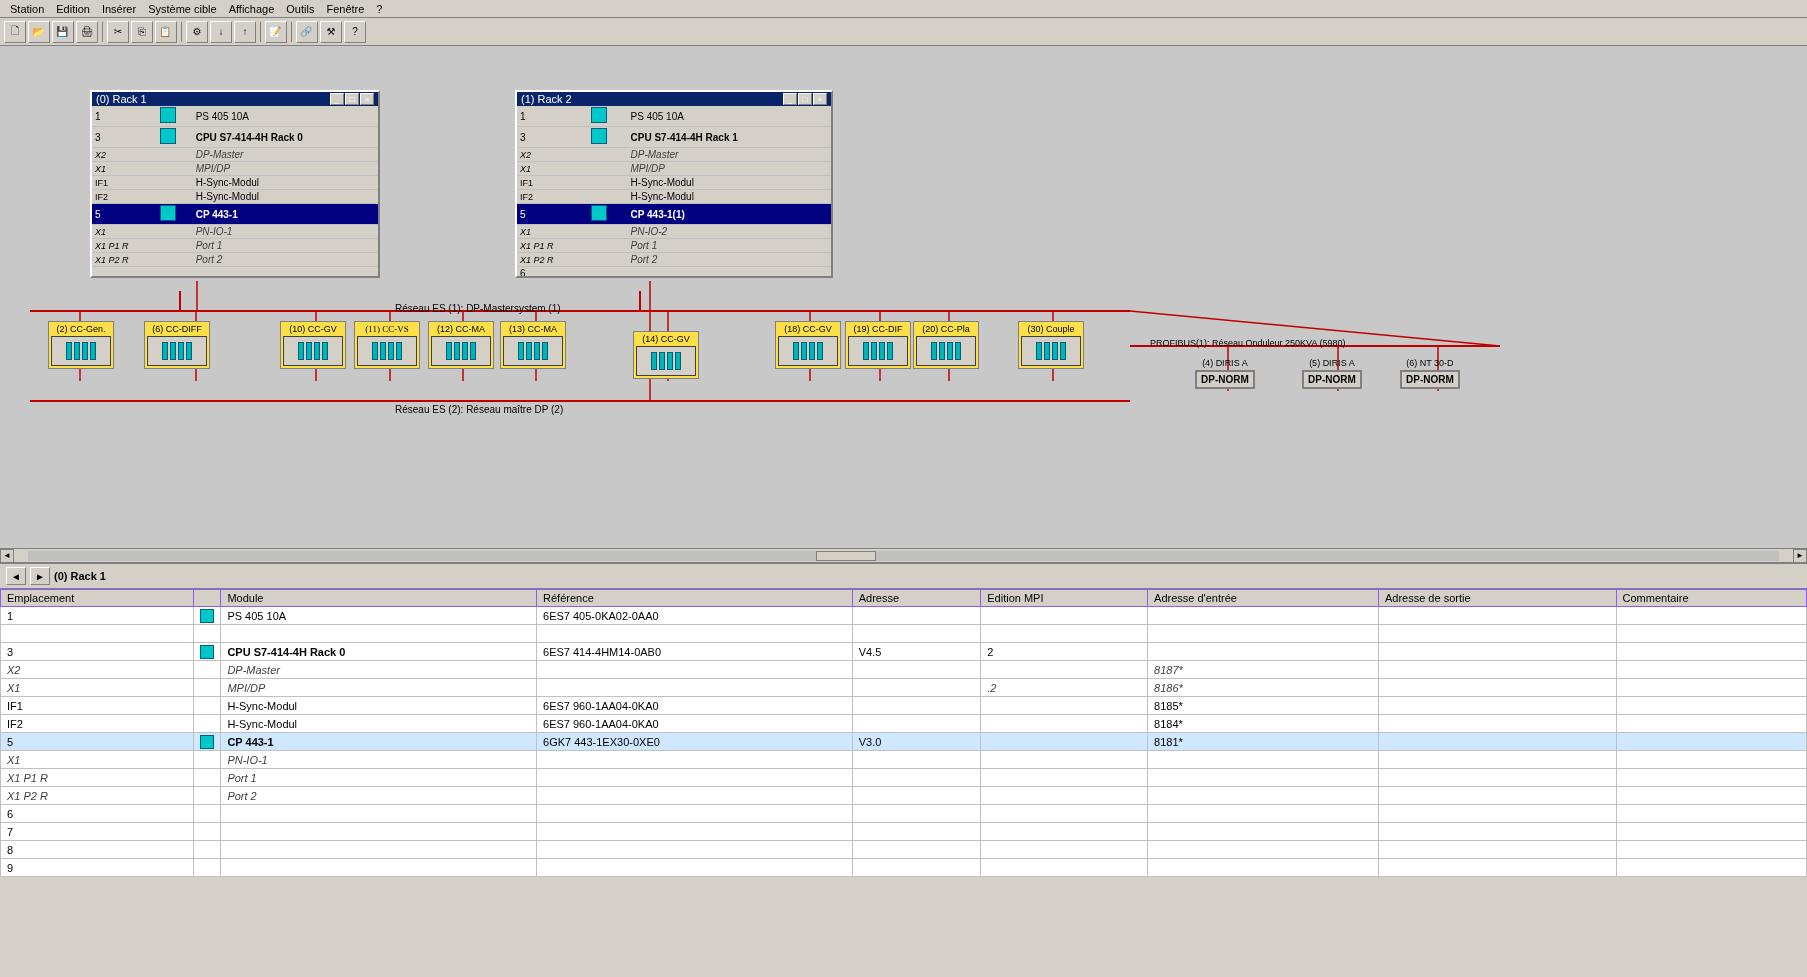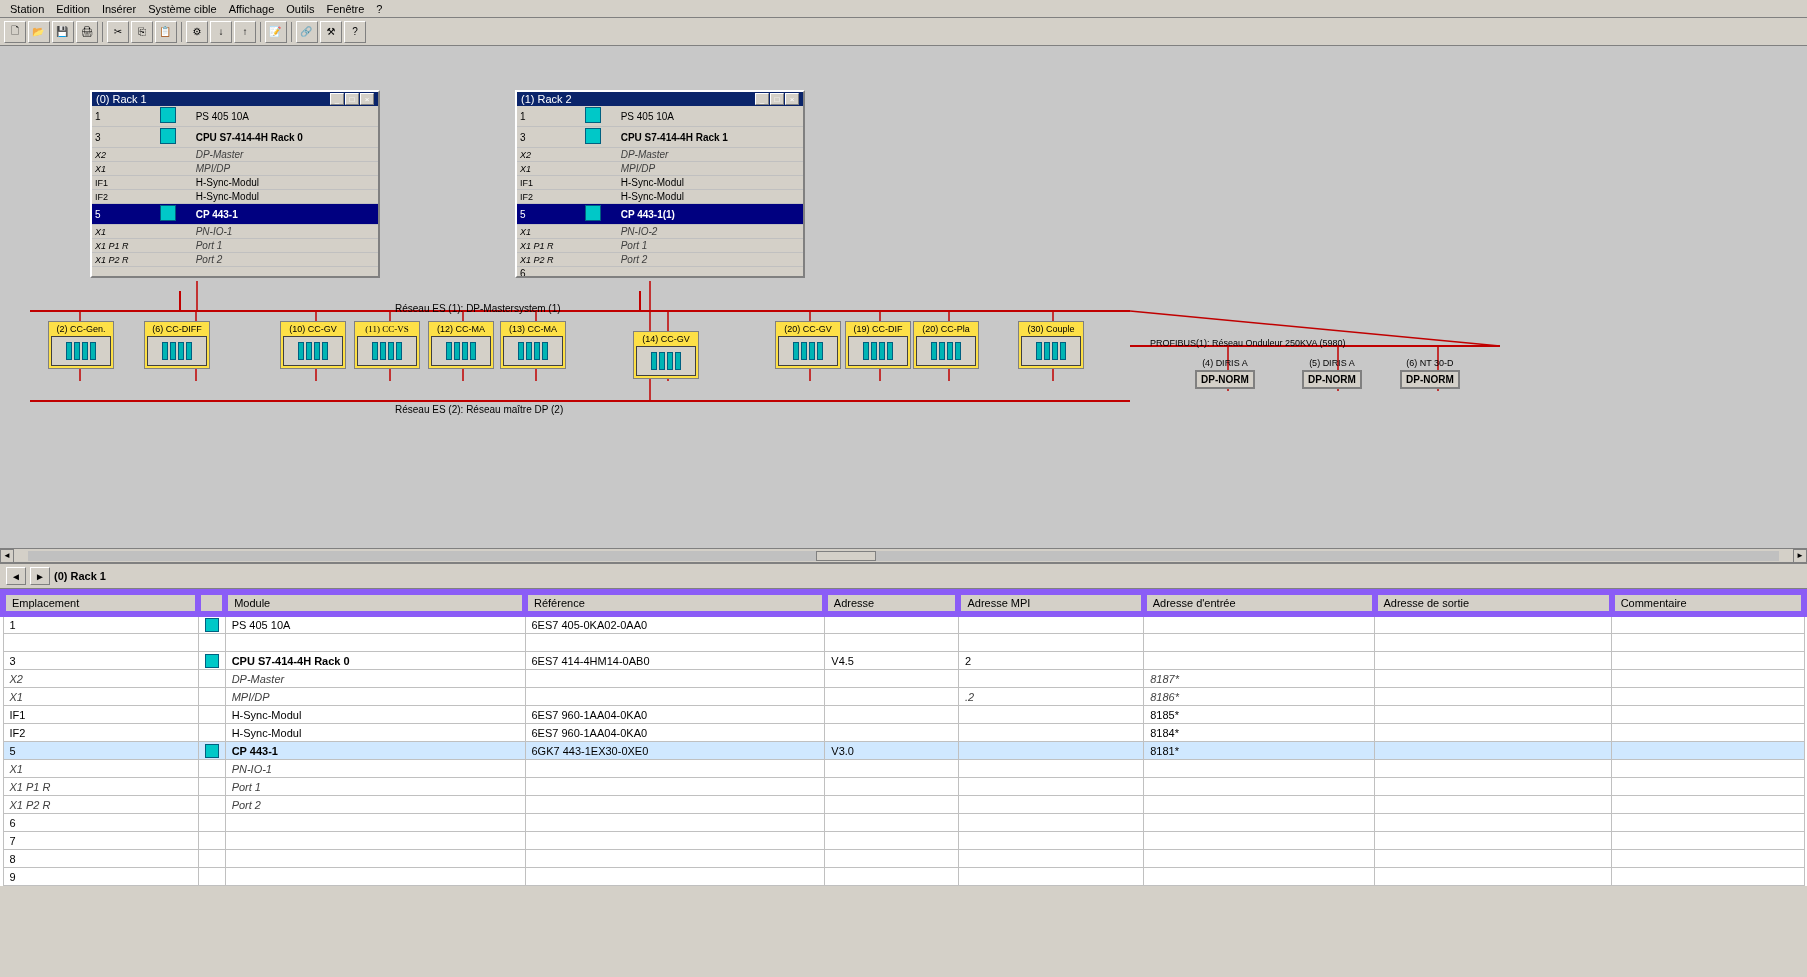--- a/index.html
+++ b/index.html
@@ -53,21 +53,21 @@
 
     
     #bottom-panel { background: #d4d0c8; border-top: 2px solid #808080; display: flex; flex-direction: column; height: 415px; flex-shrink: 0; }
     #bottom-panel-header { display: flex; align-items: center; padding: 3px 6px; border-bottom: 1px solid #808080; gap: 4px; }
     .nav-btn { width: 20px; height: 18px; background: #d4d0c8; border: 1px solid #808080; border-top-color: #fff; border-left-color: #fff; display: flex; align-items: center; justify-content: center; font-size: 10px; cursor: pointer; }
     .rack-tab-title { font-size: 11px; font-weight: bold; }
 
     
     #bottom-table-container { overflow-y: auto; flex: 1; }
     #bottom-table { width: 100%; border-collapse: collapse; font-size: 11px; background: white; }
-    #bottom-table th { background: #d4d0c8; border: 6px solid #8b5cf6; padding: 2px 6px; font-weight: normal; text-align: left; position: sticky; top: 0; z-index: 1; white-space: nowrap; }
+    #bottom-table th { background: #d4d0c8; border: 1px solid #8b5cf6; padding: 2px 6px; font-weight: normal; text-align: left; position: sticky; top: 0; z-index: 1; white-space: nowrap; }
     #bottom-table td { border: 1px solid #c0c0c0; padding: 1px 6px; white-space: nowrap; height: 18px; }
     #bottom-table tr.italic td { font-style: italic; color: #404040; }
     #bottom-table tr.cpu-row td.name-col { font-weight: bold; }
     #bottom-table tr.cp-row td { background: #d0e8ff; }
     #bottom-table tr.cp-row td.name-col { font-weight: bold; }
     #bottom-table td.slot-col { color: #000; }
     #bottom-table td.icon-col { text-align: center; }
 
     .module-icon-sm { display: inline-block; width: 14px; height: 14px; background: #00c8c8; border: 1px solid #006080; vertical-align: middle; }
 
@@ -207,21 +207,21 @@
           <tr>
             <td class="slot-num" style="font-style:italic;font-size:9px">X1 P2 R</td>
             <td></td>
             <td class="sub-module">Port 2</td>
           </tr>
         </tbody>
           </table>
       </div>
     </div>
 
-    <div class="rack-window" style="left: 515px; top: 44px; width: 290px;">
+    <div class="rack-window" style="left: 515px; top: 44px; width: 318px;">
       <div class="rack-title-bar">
         <span>(1) Rack  2</span>
         <div class="win-controls">
           <div class="win-btn">_</div>
           <div class="win-btn">□</div>
           <div class="win-btn">×</div>
         </div>
       </div>
       <div class="rack-scroll">
         <table class="rack-table">
@@ -385,21 +385,21 @@
               <div class="chip-pin"></div>
               <div class="chip-pin"></div>
               <div class="chip-pin"></div>
             </div>
           </div>
       </div>
     </div>
 
     <div class="device-node" style="left: 775px; top: 275px;">
       <div class="device-box">
-        <div style="font-size:9px; text-align:center; margin-bottom:2px;">(20) CC-GV</div>
+        <div style="font-size:9px; text-align:center; margin-bottom:2px;">(18) CC-GV</div>
         <div class="device-chip">
             <div class="chip-pins">
               <div class="chip-pin"></div>
               <div class="chip-pin"></div>
               <div class="chip-pin"></div>
               <div class="chip-pin"></div>
             </div>
           </div>
       </div>
     </div>
@@ -478,21 +478,21 @@
     </div>
     <div id="bottom-table-container">
       <table id="bottom-table">
         <thead>
           <tr>
             <th>Emplacement</th>
             <th style="width:20px;"></th>
             <th>Module</th>
             <th>Référence</th>
             <th>Adresse</th>
-            <th>Adresse MPI</th>
+            <th>Edition MPI</th>
             <th>Adresse d'entrée</th>
             <th>Adresse de sortie</th>
             <th>Commentaire</th>
           </tr>
         </thead>
         <tbody id="bottom-table-body">
         <tr>
               <td class="slot-col">1</td>
               <td class="icon-col"><span class="module-icon-sm"></span></td>
               <td class="name-col">PS 405 10A</td>

